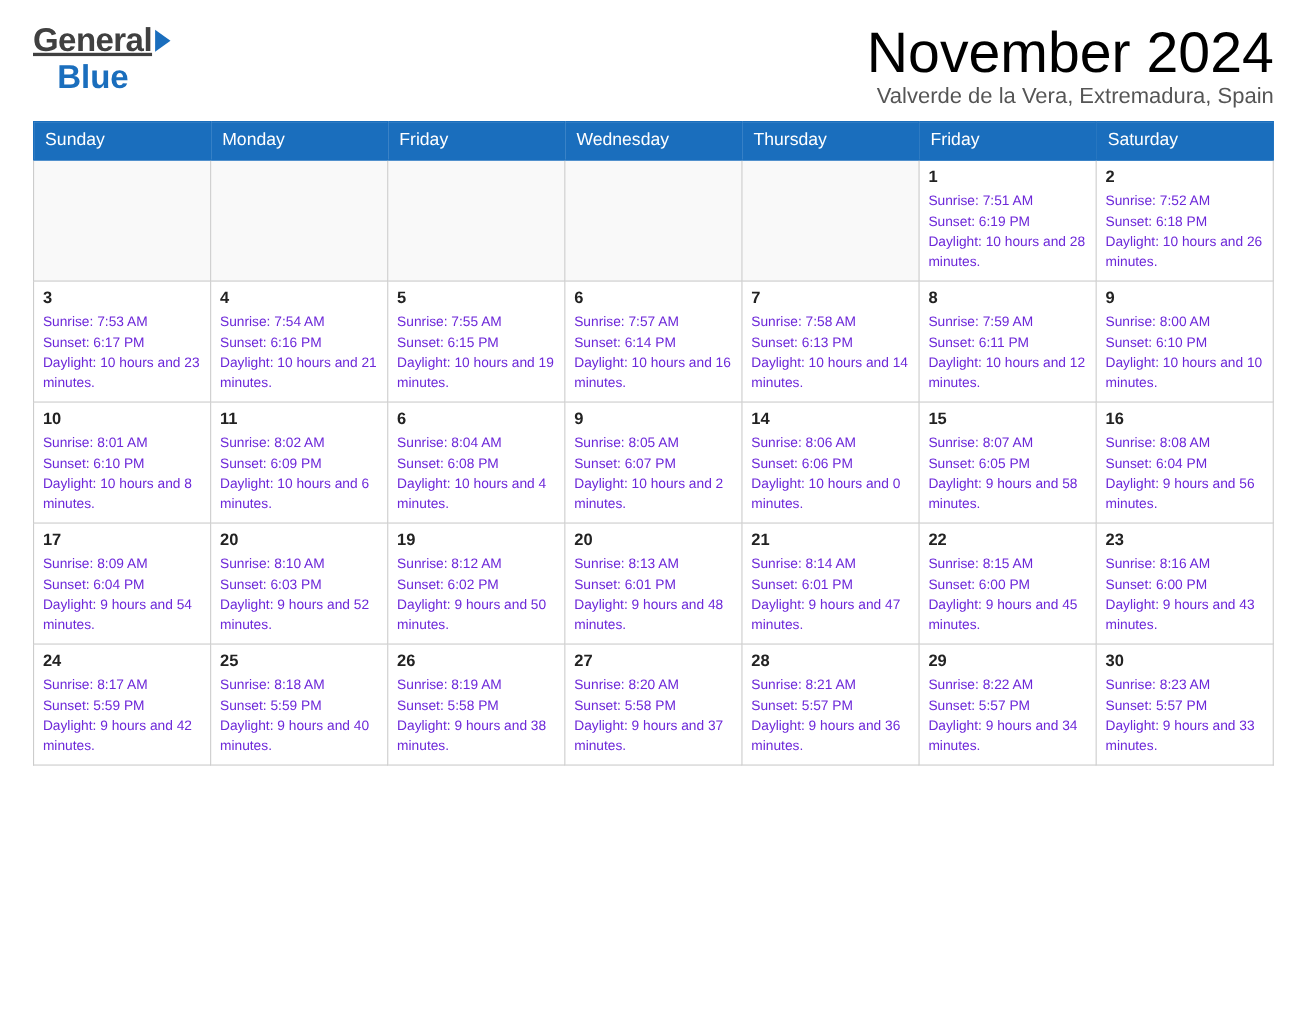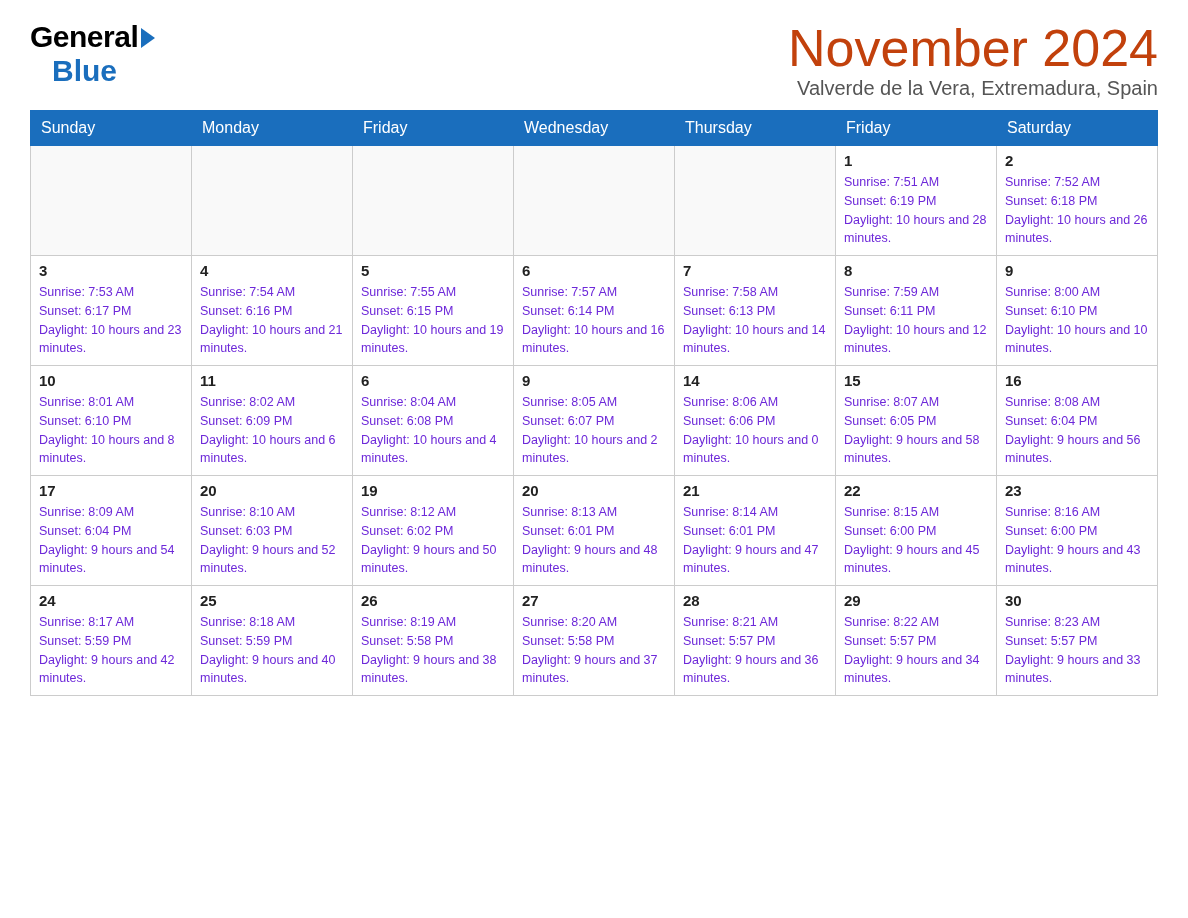--- a/index.html
+++ b/index.html
@@ -20,21 +20,21 @@
       display: flex;
       flex-direction: column;
       align-items: flex-start;
     }
     #title-block {
       text-align: right;
     }
     #month-title {
       font-size: 52px;
       font-weight: 300;
-      color: #c2410c;
+      color: #000000;
       line-height: 1.1;
     }
     #location-title {
       font-size: 20px;
       color: #555;
       font-weight: normal;
     }
     #calendar {
       width: 100%;
       border-collapse: collapse;
@@ -77,22 +77,23 @@
     }
     
     .logo-wrap {
       display: flex;
       align-items: center;
       gap: 0;
     }
     .logo-text-general {
       font-size: 30px;
       font-weight: bold;
-      color: #000000;
+      color: #404040;
       letter-spacing: -0.5px;
+      text-decoration: underline;
     }
     .logo-second-line {
       font-size: 30px;
       font-weight: bold;
       color: #1a6ebd;
       margin-left: 22px;
       display: block;
     }
   </style>
 </head>

